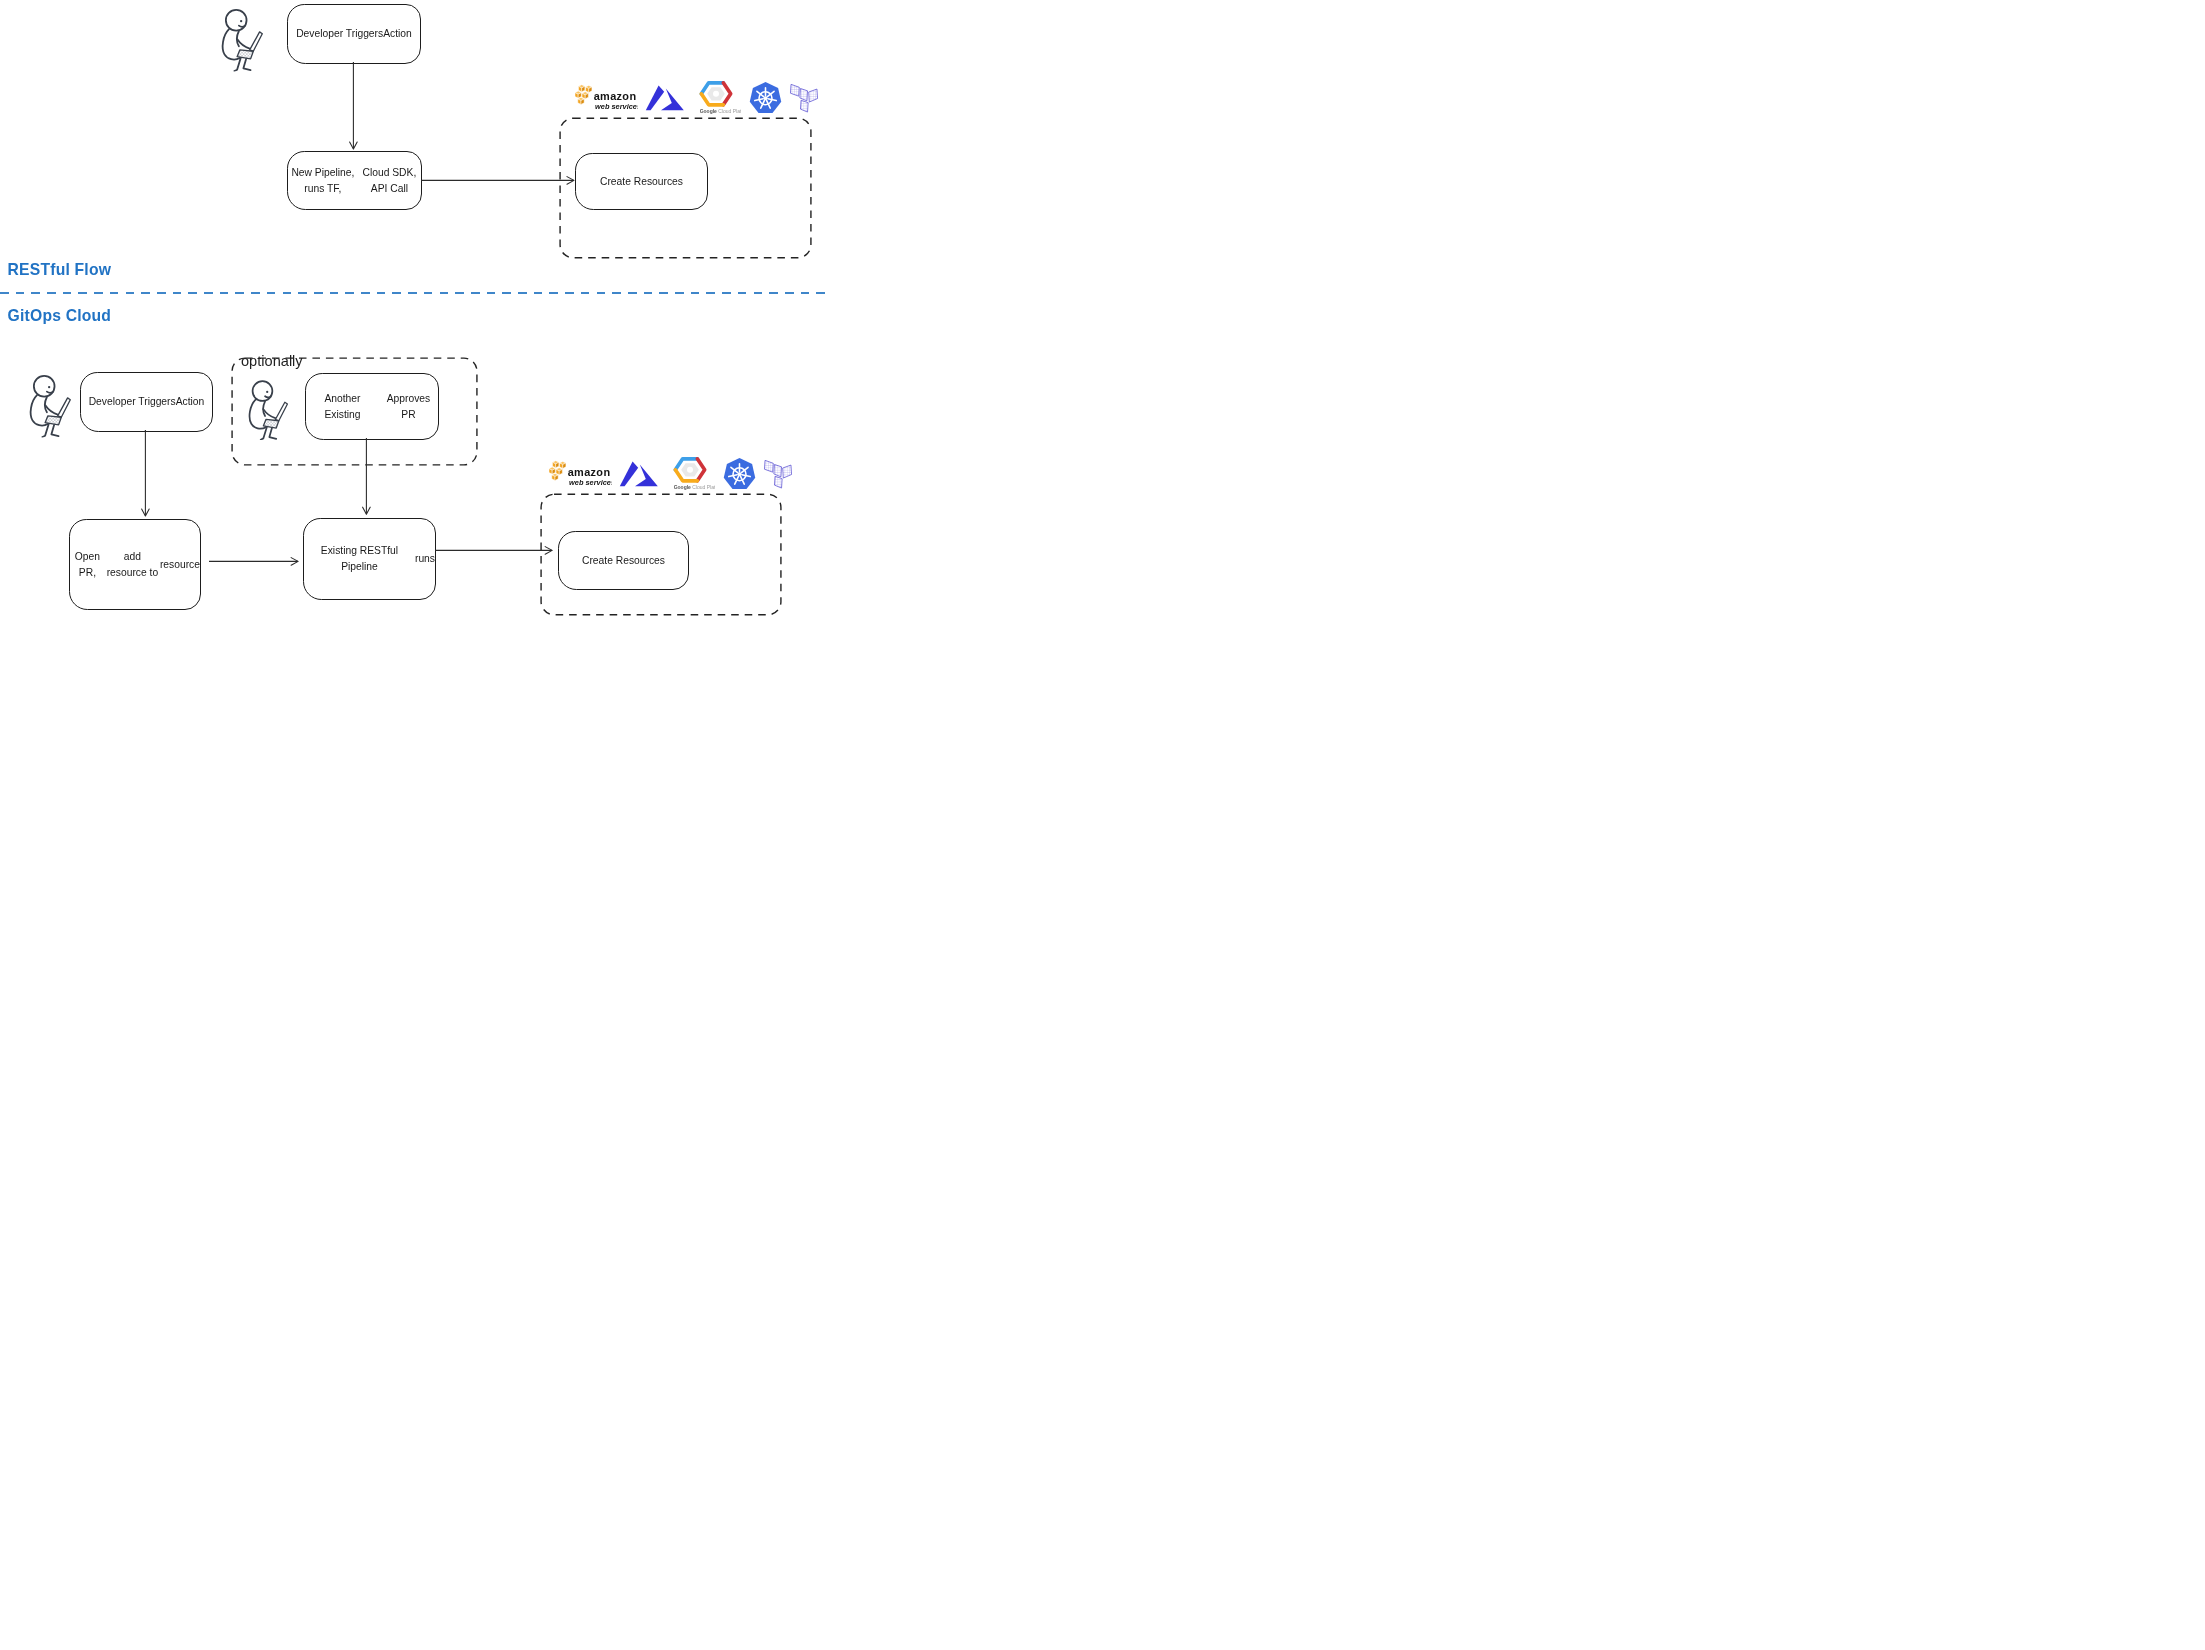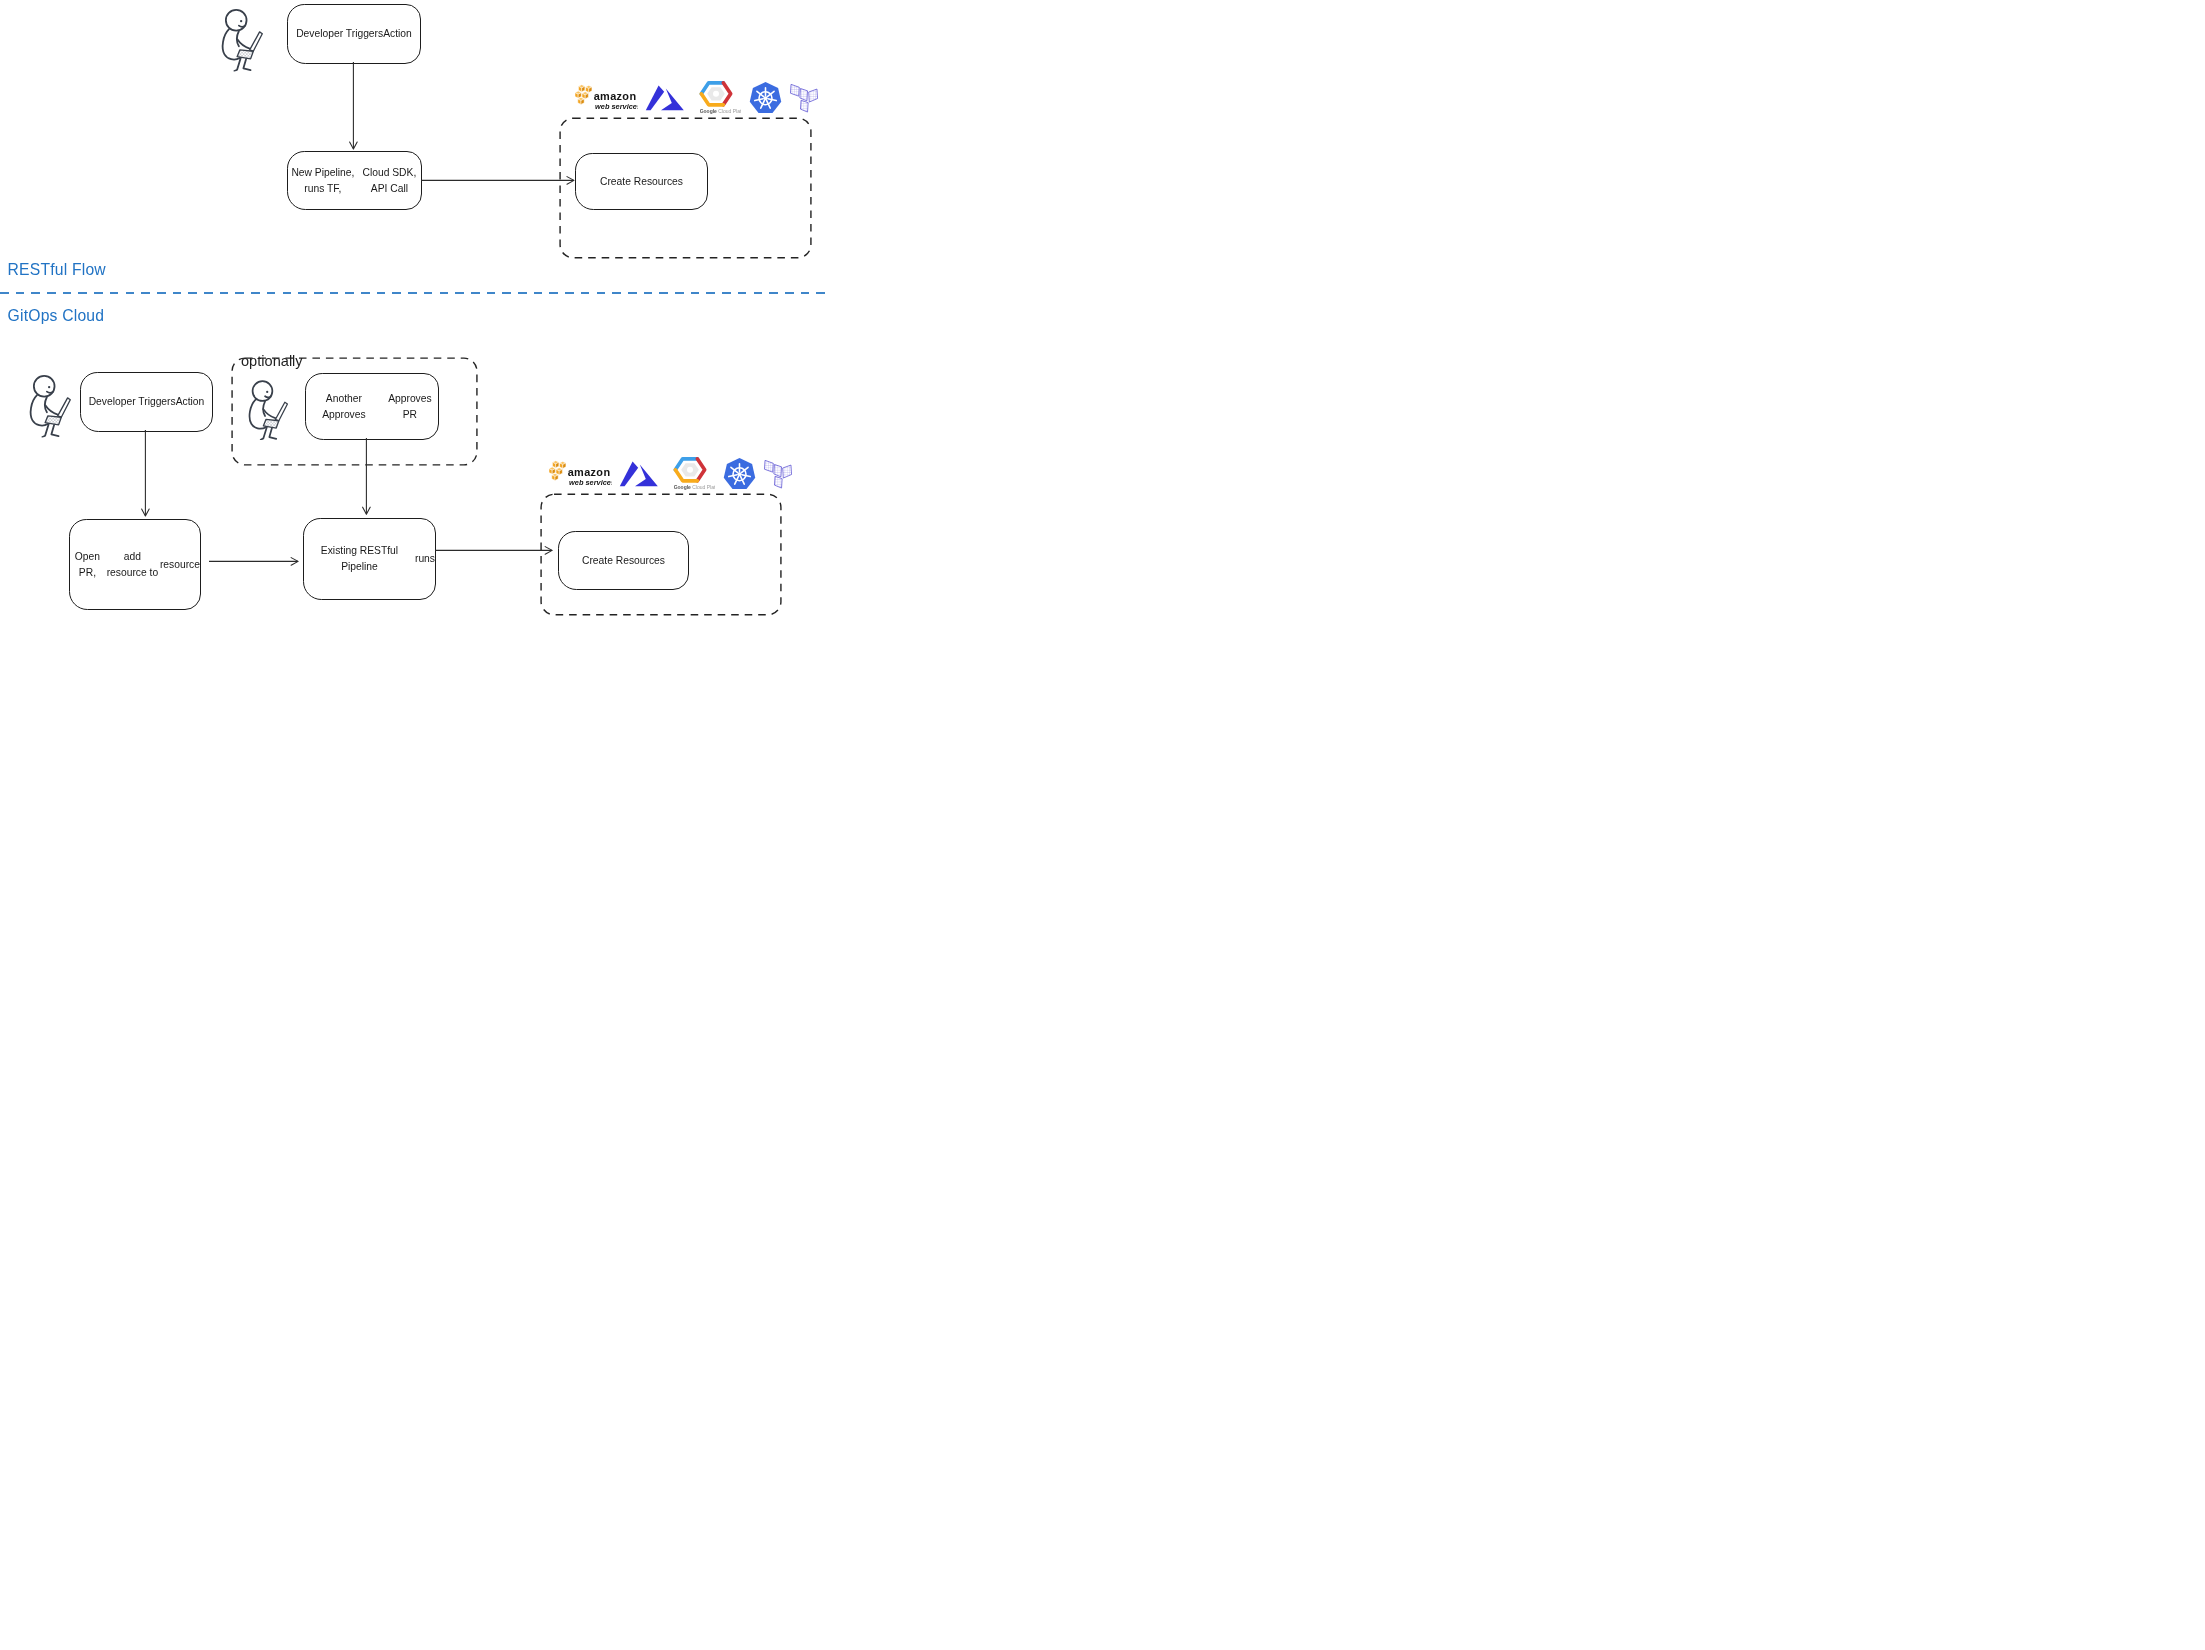--- a/index.html
+++ b/index.html
@@ -1,19 +1,19 @@
 <!DOCTYPE html>
 <html style="font-size:8.6px"><head>
 <meta charset="utf-8">
 <style>
   html,body{margin:0;padding:0;background:#ffffff;}
   body{font-family:"Liberation Sans",sans-serif;}
   #canvas{position:relative;width:827px;height:619px;background:#fff;overflow:hidden;}
 
-  .flow-title{position:absolute;font-size:15.7px;font-weight:400;color:#2173c4;letter-spacing:0.2px;}
+  .flow-title{position:absolute;font-size:15.7px;font-weight:700;color:#2173c4;letter-spacing:0.2px;}
   .optionally{position:absolute;font-size:14.6px;font-weight:500;color:#1f1f1f;margin-top:20px;}
 
   .divider{position:absolute;left:0;top:292px;width:827px;height:1.6px;
     background:repeating-linear-gradient(90deg,#3f86c9 0 8.6px,transparent 8.6px 15.7px);}
 
   .node{position:absolute;background:#fff;border:1.3px solid #1d1d1d;
     border-radius:17.3px 15px 16px 18.4px;display:flex;flex-direction:row;
     justify-content:center;align-items:center;text-align:center;
     font-size:10.3px;font-weight:500;color:#191919;line-height:15.7px;}
 
@@ -192,21 +192,21 @@
 
   <svg class="dashed-box" style="left:231px;top:357px" width="247" height="109" viewBox="0 0 458 202">
     <rect x="2" y="2" width="454" height="198" rx="24"></rect>
   </svg>
 
   <svg class="person" style="left:247px;top:378px" width="43" height="64" viewBox="0 0 100 140">
       <use href="#sym-person"></use>
     </svg>
 
   <div class="node" style="left:305px;top:373px;width:132px;height:65px">
-    <span>Another Approves</span>
+    <span>Another Existing</span>
     <span>Approves PR</span>
   </div>
 
   <svg class="arrow" style="left:361px;top:438px" width="10.8" height="80" viewBox="0 0 20 148">
     <line x1="10" y1="0" x2="10" y2="140"></line>
       <polyline points="3,128 10,141 17,128"></polyline>
   </svg>
 
   <svg class="person" style="left:28px;top:373px" width="45" height="66" viewBox="0 0 100 140">
       <use href="#sym-person"></use>

